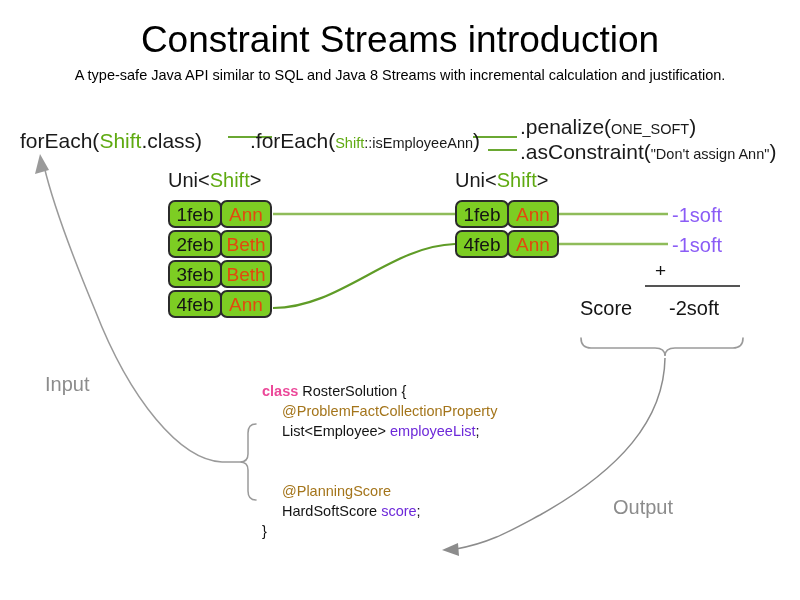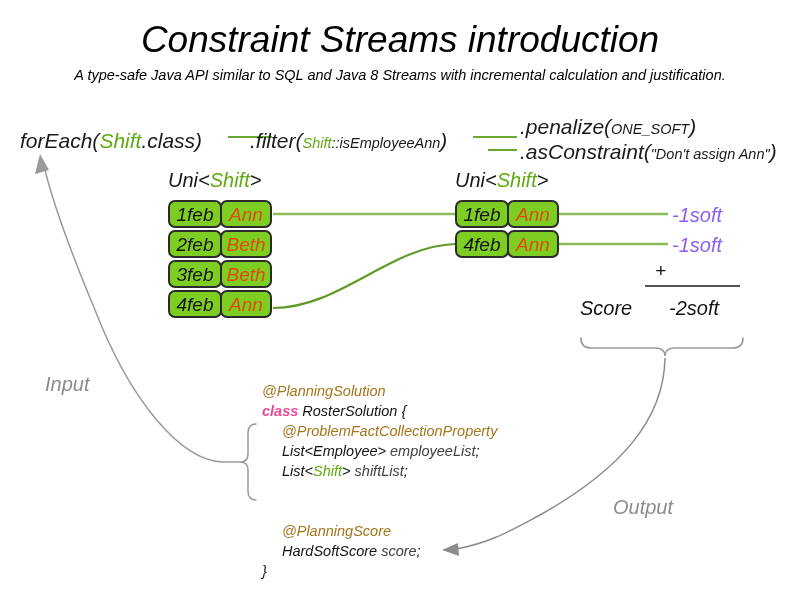--- a/index.html
+++ b/index.html
@@ -13,21 +13,20 @@
     position: relative;
     overflow: hidden;
     font-family: "Liberation Sans", sans-serif;
     color: #000000;
   }
   #stage {
     position: absolute;
     left: 0; top: 0;
     width: 800px;
     height: 568px;
-    font-style: italic;
   }
   .abs { position: absolute; }
 
   
   #title {
     left: 0; top: 18px; width: 800px;
     text-align: center;
     font-size: 37px;
     line-height: 44px;
     color: #000;
@@ -151,21 +150,21 @@
     left: 262px; top: 381px;
     font-size: 14.5px;
     line-height: 20px;
     white-space: nowrap;
     color: #141414;
   }
   .code-line { height: 20px; }
   .indent-1 { padding-left: 20px; }
   .c-ann { color: #a4751b; }
   .c-kw  { color: #ec4899; font-weight: bold; }
-  .c-field { color: #404040; }
+  .c-field { color: #6d28d9; }
   .c-green { color: #5faa11; }
   .code-gap { height: 20px; }
 
   svg.overlay {
     position: absolute;
     left: 0; top: 0;
     width: 800px; height: 600px;
     pointer-events: none;
   }
 </style>
@@ -196,21 +195,21 @@
 
     <path d="M 256 424 q -8 0 -8 9 L 248 454 q 0 8 -8 8 q 8 0 8 8 L 248 491 q 0 9 8 9" fill="none" stroke="#9a9a9a" stroke-width="1.5" stroke-linecap="round"></path>
     <line x1="240" y1="462" x2="222" y2="462" stroke="#9a9a9a" stroke-width="1.5"></line>
 
     <path d="M 222 462 C 180 460, 130 400, 95 310 C 70 250, 52 200, 44 166" fill="none" stroke="#9a9a9a" stroke-width="1.5"></path>
     <polygon points="40,154 35,174 49,170" fill="#9a9a9a"></polygon>
   </svg>
 
   <div class="abs pipeline-text" id="foreach-label"><span>forEach(</span><span class="tok-type">Shift</span><span>.class)</span></div>
 
-  <div class="abs pipeline-text" id="filter-label"><span>.filter(</span><span class="tok-small">Shift</span><span class="tok-small-dark">::isEmployeeAnn</span><span>)</span></div>
+  <div class="abs pipeline-text" id="filter-label"><span>.forEach(</span><span class="tok-small">Shift</span><span class="tok-small-dark">::isEmployeeAnn</span><span>)</span></div>
 
   <div class="abs pipeline-text" id="penalize-label"><span>.penalize(</span><span class="tok-small-dark">ONE_SOFT</span><span>)</span></div>
 
   <div class="abs pipeline-text" id="asconstraint-label"><span>.asConstraint(</span><span class="tok-small-dark">"Don't assign Ann"</span><span>)</span></div>
 
   <div class="abs uni-caption" id="uni-left"><span>Uni&lt;</span><span class="tok-type">Shift</span><span>&gt;</span></div>
 
   <div class="abs uni-caption" id="uni-right"><span>Uni&lt;</span><span class="tok-type">Shift</span><span>&gt;</span></div>
 
   <div class="abs" id="left-stack">
@@ -247,30 +246,28 @@
   <div class="abs soft-label" id="soft-2">-1soft</div>
   <div class="abs" id="plus-sign">+</div>
   <div class="abs" id="sum-rule"></div>
   <div class="abs" id="score-word">Score</div>
   <div class="abs" id="score-total">-2soft</div>
 
   <div class="abs io-label" id="input-label">Input</div>
   <div class="abs io-label" id="output-label">Output</div>
 
   <div class="abs" id="code-block">
-    <div class="code-line"><span class="c-ann">@PlanningSolution</span></div>
 
     <div class="code-line"><span class="c-kw">class</span><span> RosterSolution {</span></div>
 
     <div class="code-line indent-1"><span class="c-ann">@ProblemFactCollectionProperty</span></div>
 
     <div class="code-line indent-1"><span>List&lt;Employee&gt; </span><span class="c-field">employeeList</span><span>;</span></div>
 
 
-    <div class="code-line indent-1"><span>List&lt;</span><span class="c-green">Shift</span><span>&gt; </span><span class="c-field">shiftList</span><span>;</span></div>
 
     <div class="code-gap"></div>
     <div class="code-gap"></div>
 
     <div class="code-line indent-1"><span class="c-ann">@PlanningScore</span></div>
 
     <div class="code-line indent-1"><span>HardSoftScore </span><span class="c-field">score</span><span>;</span></div>
 
     <div class="code-line"><span>}</span></div>
   </div>

